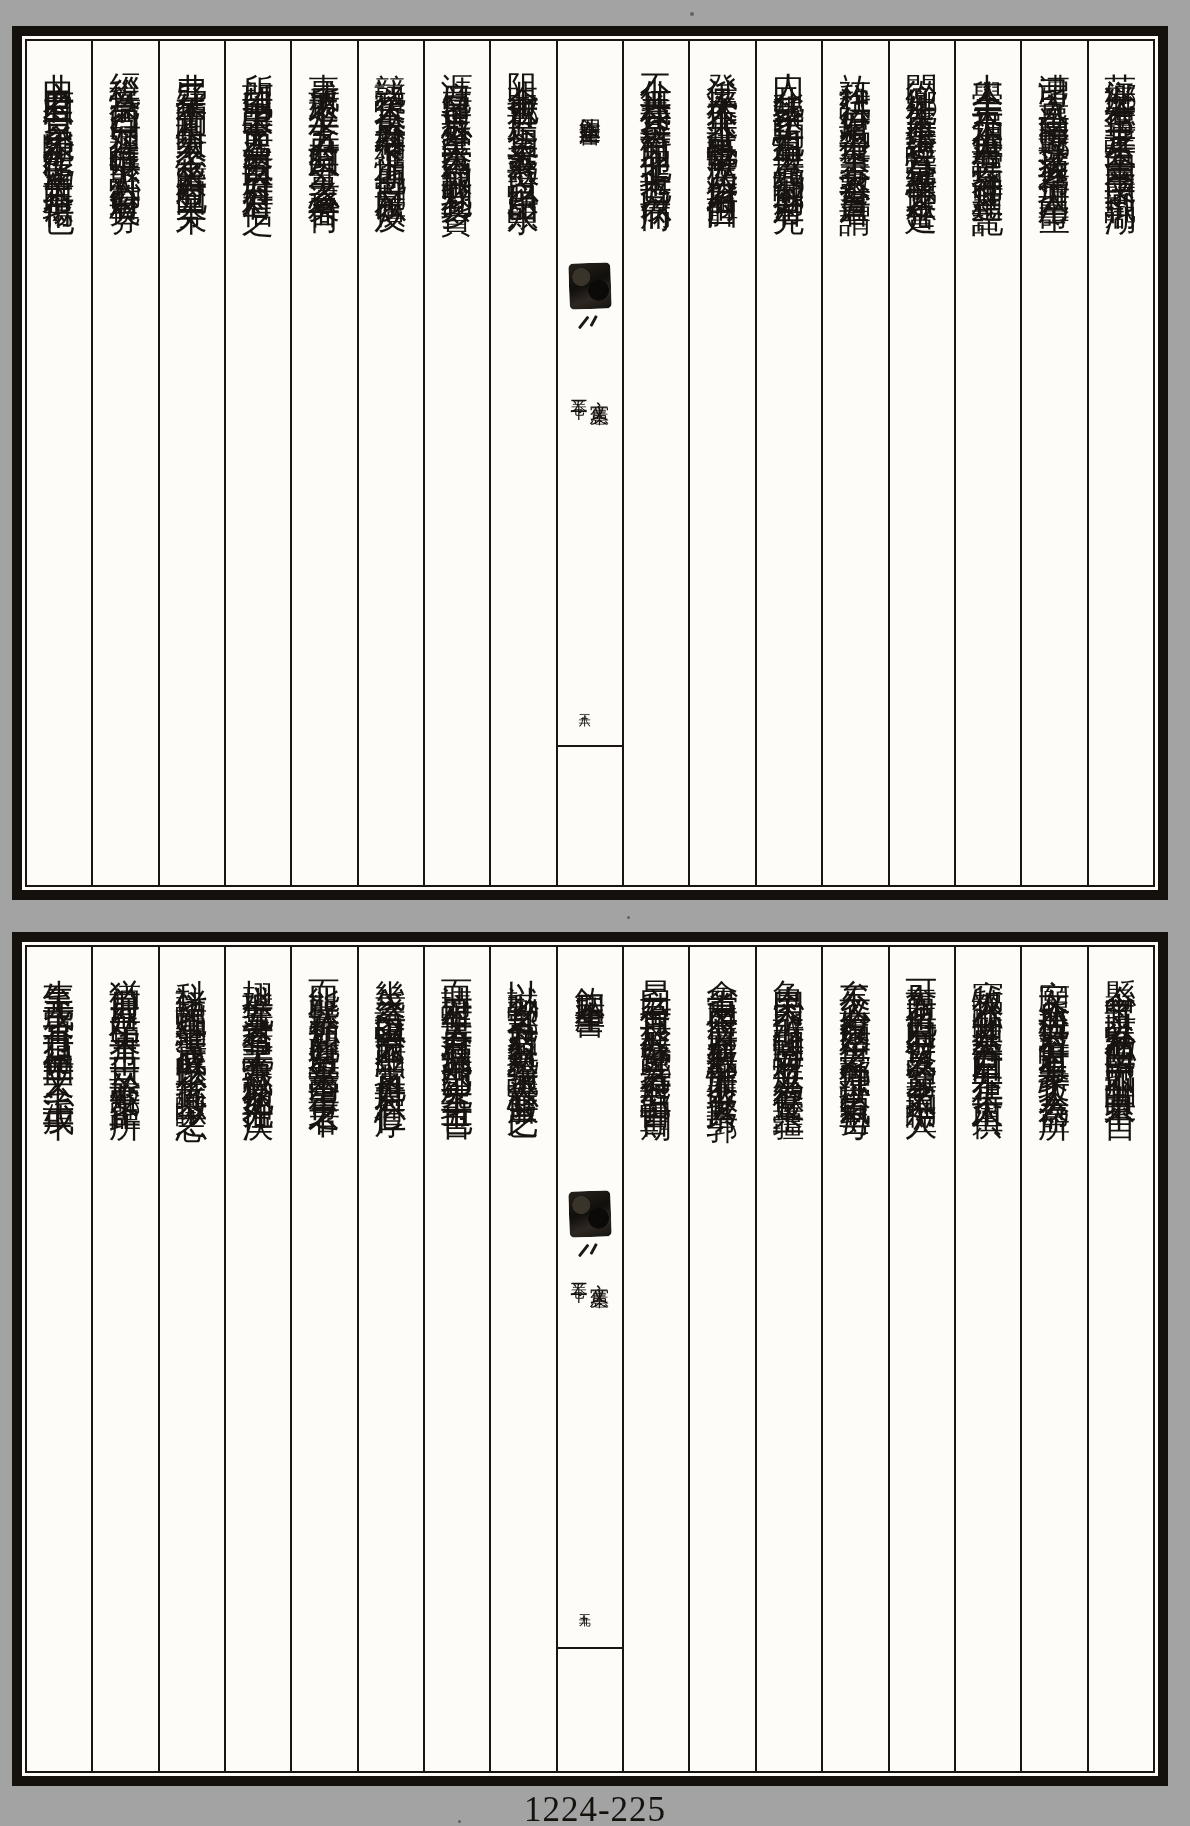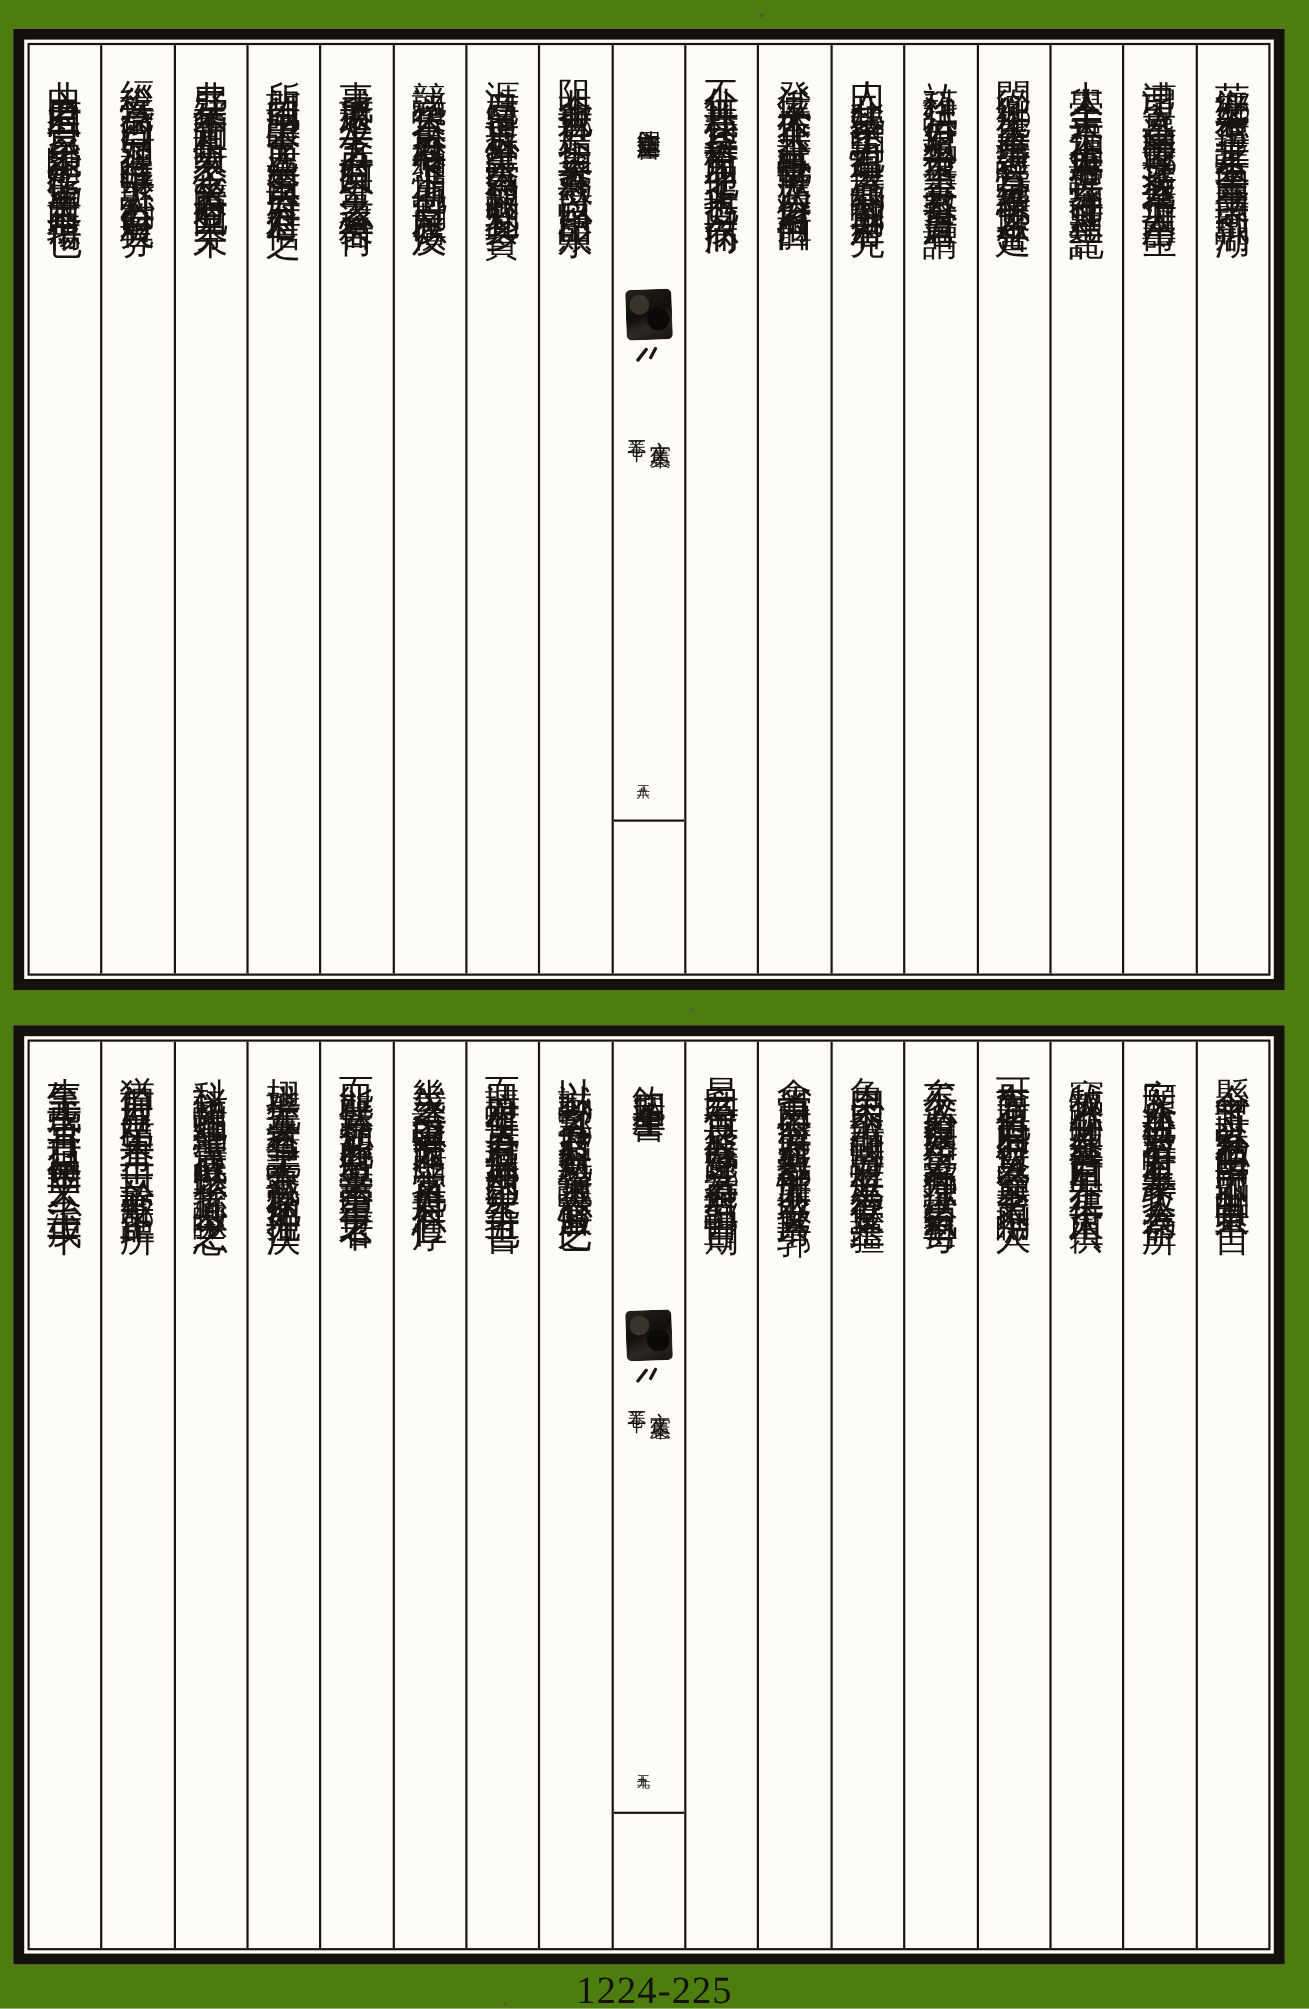--- a/index.html
+++ b/index.html
@@ -1,21 +1,21 @@
 <!DOCTYPE html>
 <html><head>
 <meta charset="utf-8">
 <style>
   html,body{margin:0;padding:0;}
   body{
     width:1190px;height:1826px;position:relative;
     background:#f8f7f2;
     font-family:"Liberation Serif", serif;
   }
-  .page{position:absolute;inset:0;background:#4d7c0f;}
+  .page{position:absolute;inset:0;background:#a3a3a3;}
 
   
   .block{
     position:absolute;box-sizing:border-box;
     border:10px solid #14100c;background:#fdfcf8;
   }
   .block-upper{left:12px;top:26px;width:1156px;height:874px;}
   .block-lower{left:12px;top:932px;width:1156px;height:854px;}
   .grid{
     position:absolute;inset:3px;border:2px solid #1a150f;

